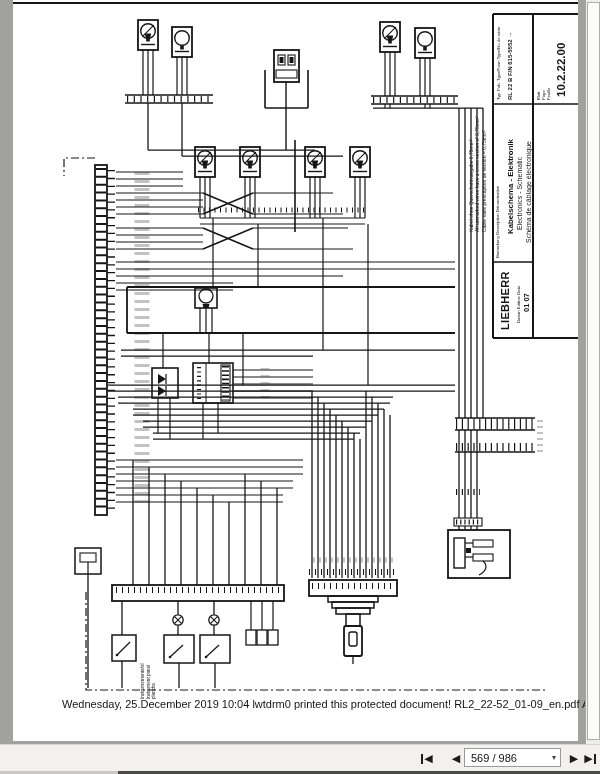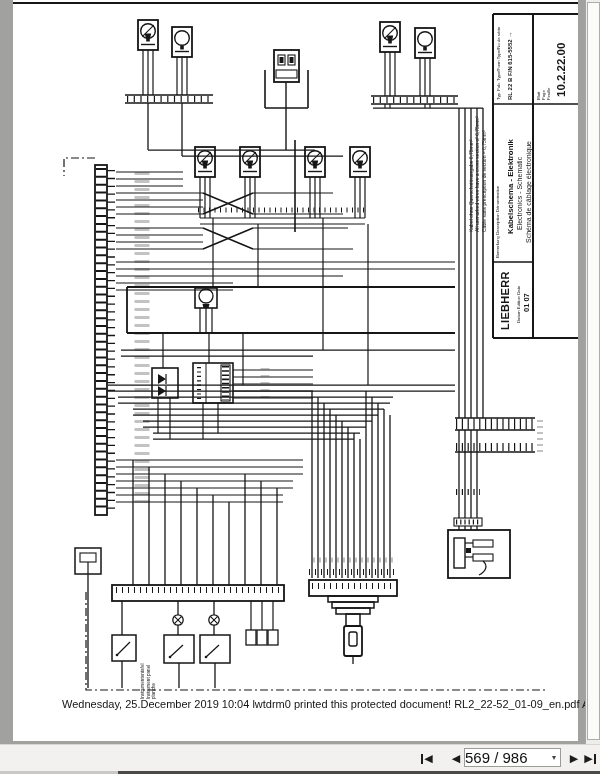--- a/index.html
+++ b/index.html
@@ -10,21 +10,21 @@
   .s{stroke:#161616;fill:none;}
   .stamp{position:absolute;left:49px;top:698px;font-size:11px;color:#141414;white-space:nowrap;}
   .scrollbar{position:absolute;left:585px;top:0;width:15px;height:744px;background:#ededec;border-left:1px solid #a6a6a4;}
   .scroll-thumb{position:absolute;left:1px;top:2px;width:11px;height:736px;background:#fbfbfa;border:1px solid #adadab;}
   .toolbar{position:absolute;left:0;top:744px;width:600px;height:27px;background:#f2f1ef;border-top:1px solid #d8d6d3;}
   .nav-btn{position:absolute;top:3px;width:24px;height:21px;background:none;border:none;padding:0;
            display:flex;align-items:center;justify-content:center;gap:1px;font-size:11px;color:#1c1c1c;cursor:default;}
   .vbar{width:2px;height:10px;background:#1c1c1c;}
   .page-combo{position:absolute;left:464px;top:3px;width:97px;height:19px;background:#ffffff;
               border:1px solid #9d9b98;display:flex;align-items:center;box-sizing:border-box;}
-  .combo-text{font-size:15px;color:#111111;flex:1;}
+  .combo-text{font-size:11px;color:#111111;padding-left:6px;flex:1;}
   .combo-caret{font-size:8px;color:#444444;padding-right:4px;}
   .edge-left{position:absolute;left:0;top:771px;width:118px;height:3px;background:#cbc9c7;}
   .edge-right{position:absolute;left:118px;top:771px;width:482px;height:3px;background:#494947;}
   text{font-family:"Liberation Sans","DejaVu Sans",sans-serif;fill:#161616;}
 </style>
 </head>
 <body>
 
 <div class="viewer">
 

